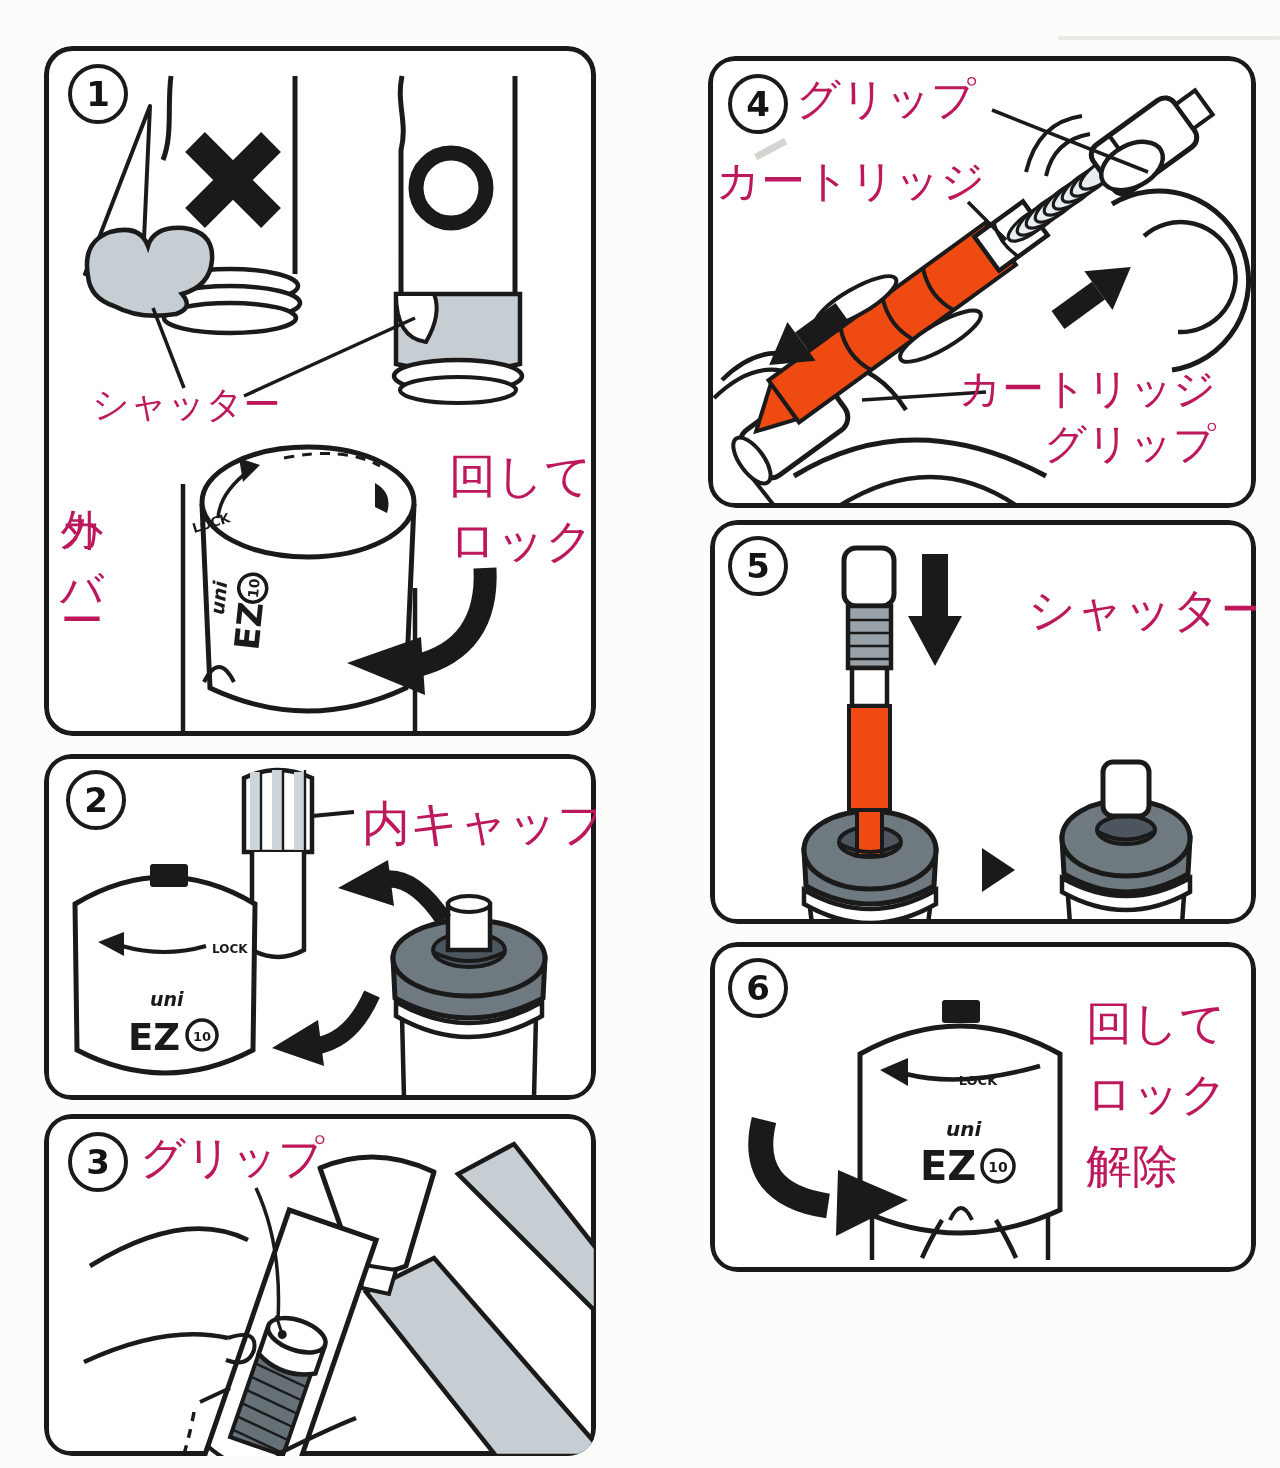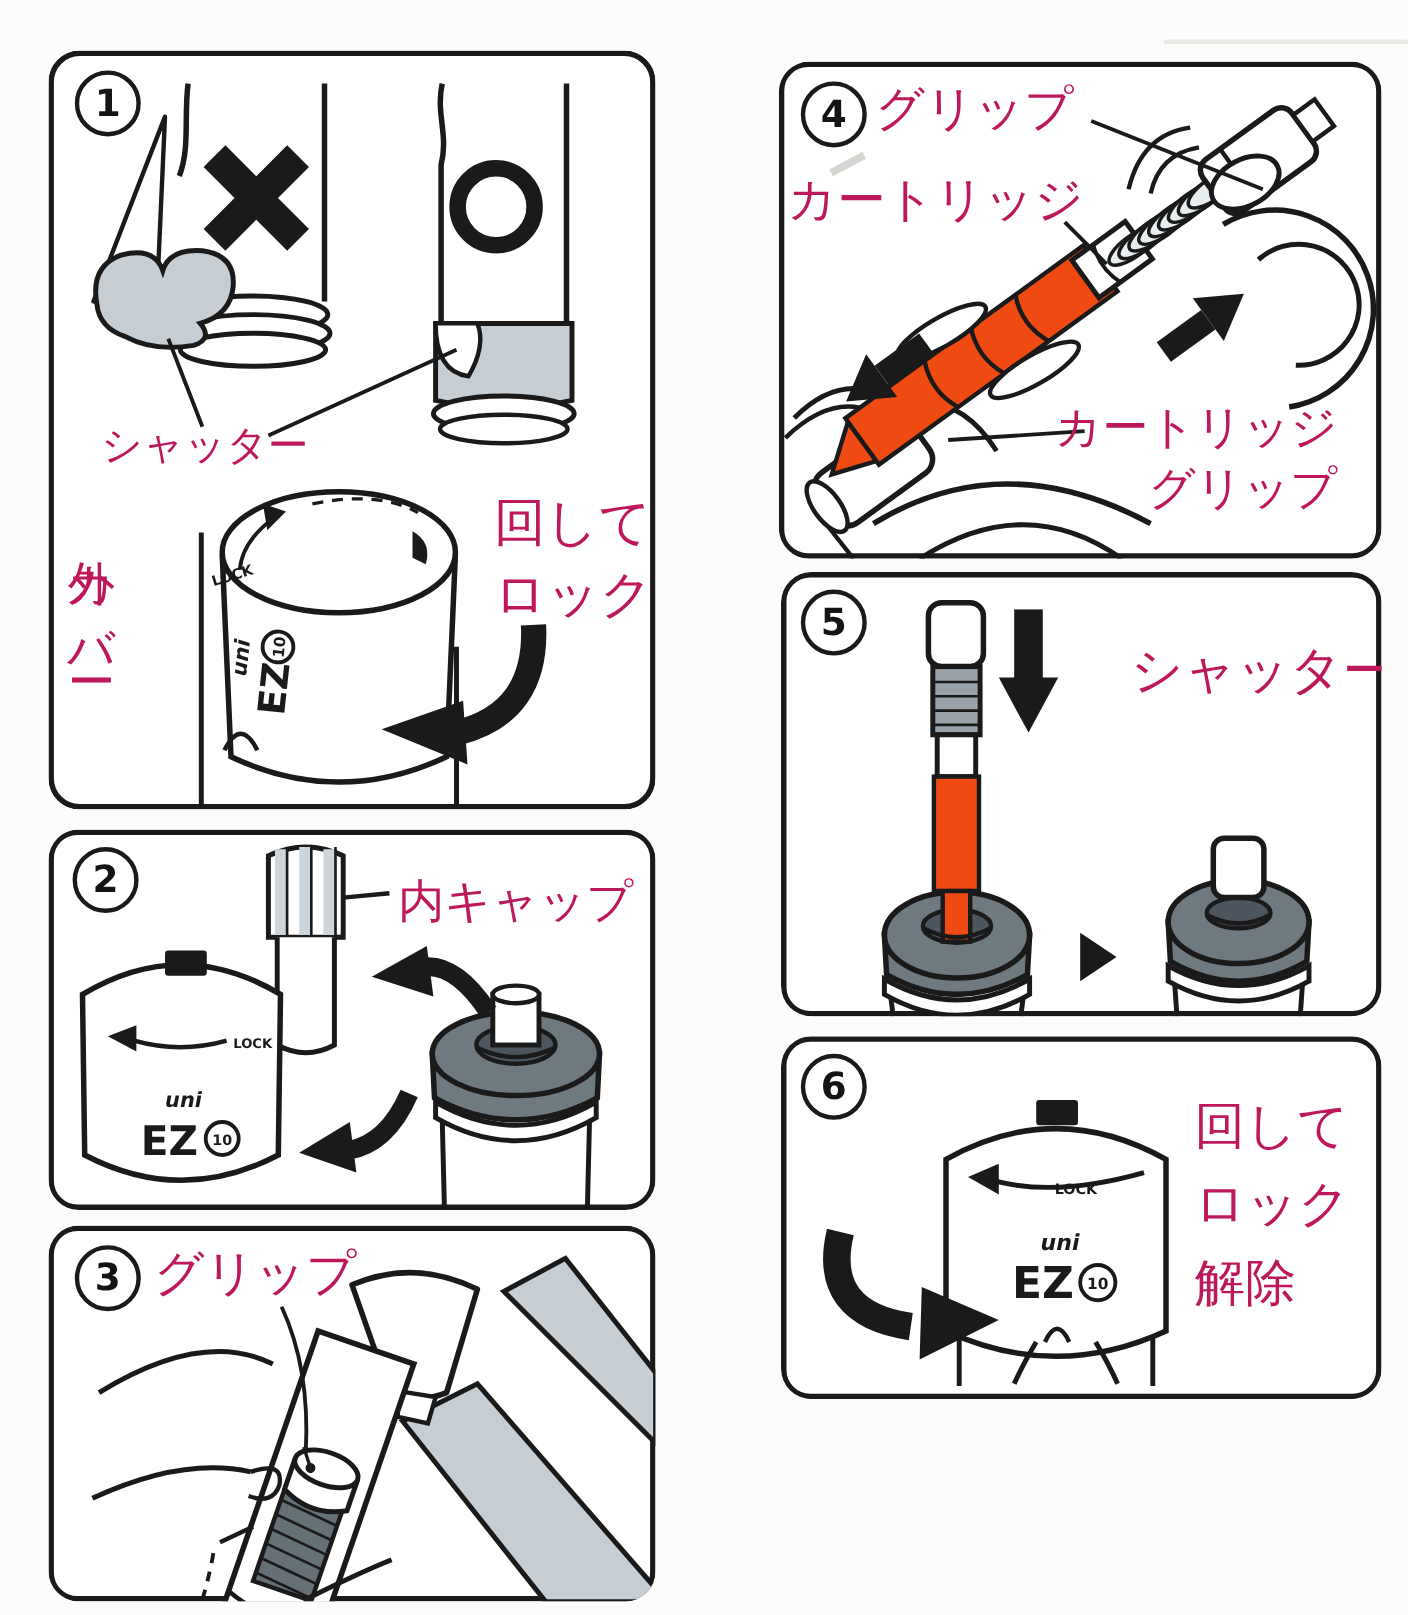--- a/index.html
+++ b/index.html
@@ -143,21 +143,21 @@
       <g>
         <path class="th17" d="M 400,166 Q 368,118 336,126"></path>
         <polygon class="blk" points="294,134 344,106 350,152"></polygon>
       </g>
       <g>
         <path class="th17" d="M 328,240 Q 308,286 272,292"></path>
         <polygon class="blk" points="228,294 274,266 280,312"></polygon>
       </g>
     </svg>
     <div class="badge" style="left:22px;top:16px;">2</div>
-    <div class="label" style="left:318px;top:38px;font-size:42px;">内キャップ</div>
+    <div class="label" style="left:318px;top:38px;font-size:48px;">内キャップ</div>
   </div>
 
   <div class="panel" style="left:44px;top:1114px;width:552px;height:342px;">
     <svg width="552" height="342" viewBox="0 0 552 342">
       <rect class="pborder" x="2.5" y="2.5" width="547" height="337" rx="24"></rect>
       <g>
         <path class="gray" d="M 414,60 L 470,30 L 552,134 L 552,198 Z"></path>
         <path class="gray" d="M 322,178 L 390,144 L 552,330 L 552,342 L 452,342 Z"></path>
       </g>
       <g>

